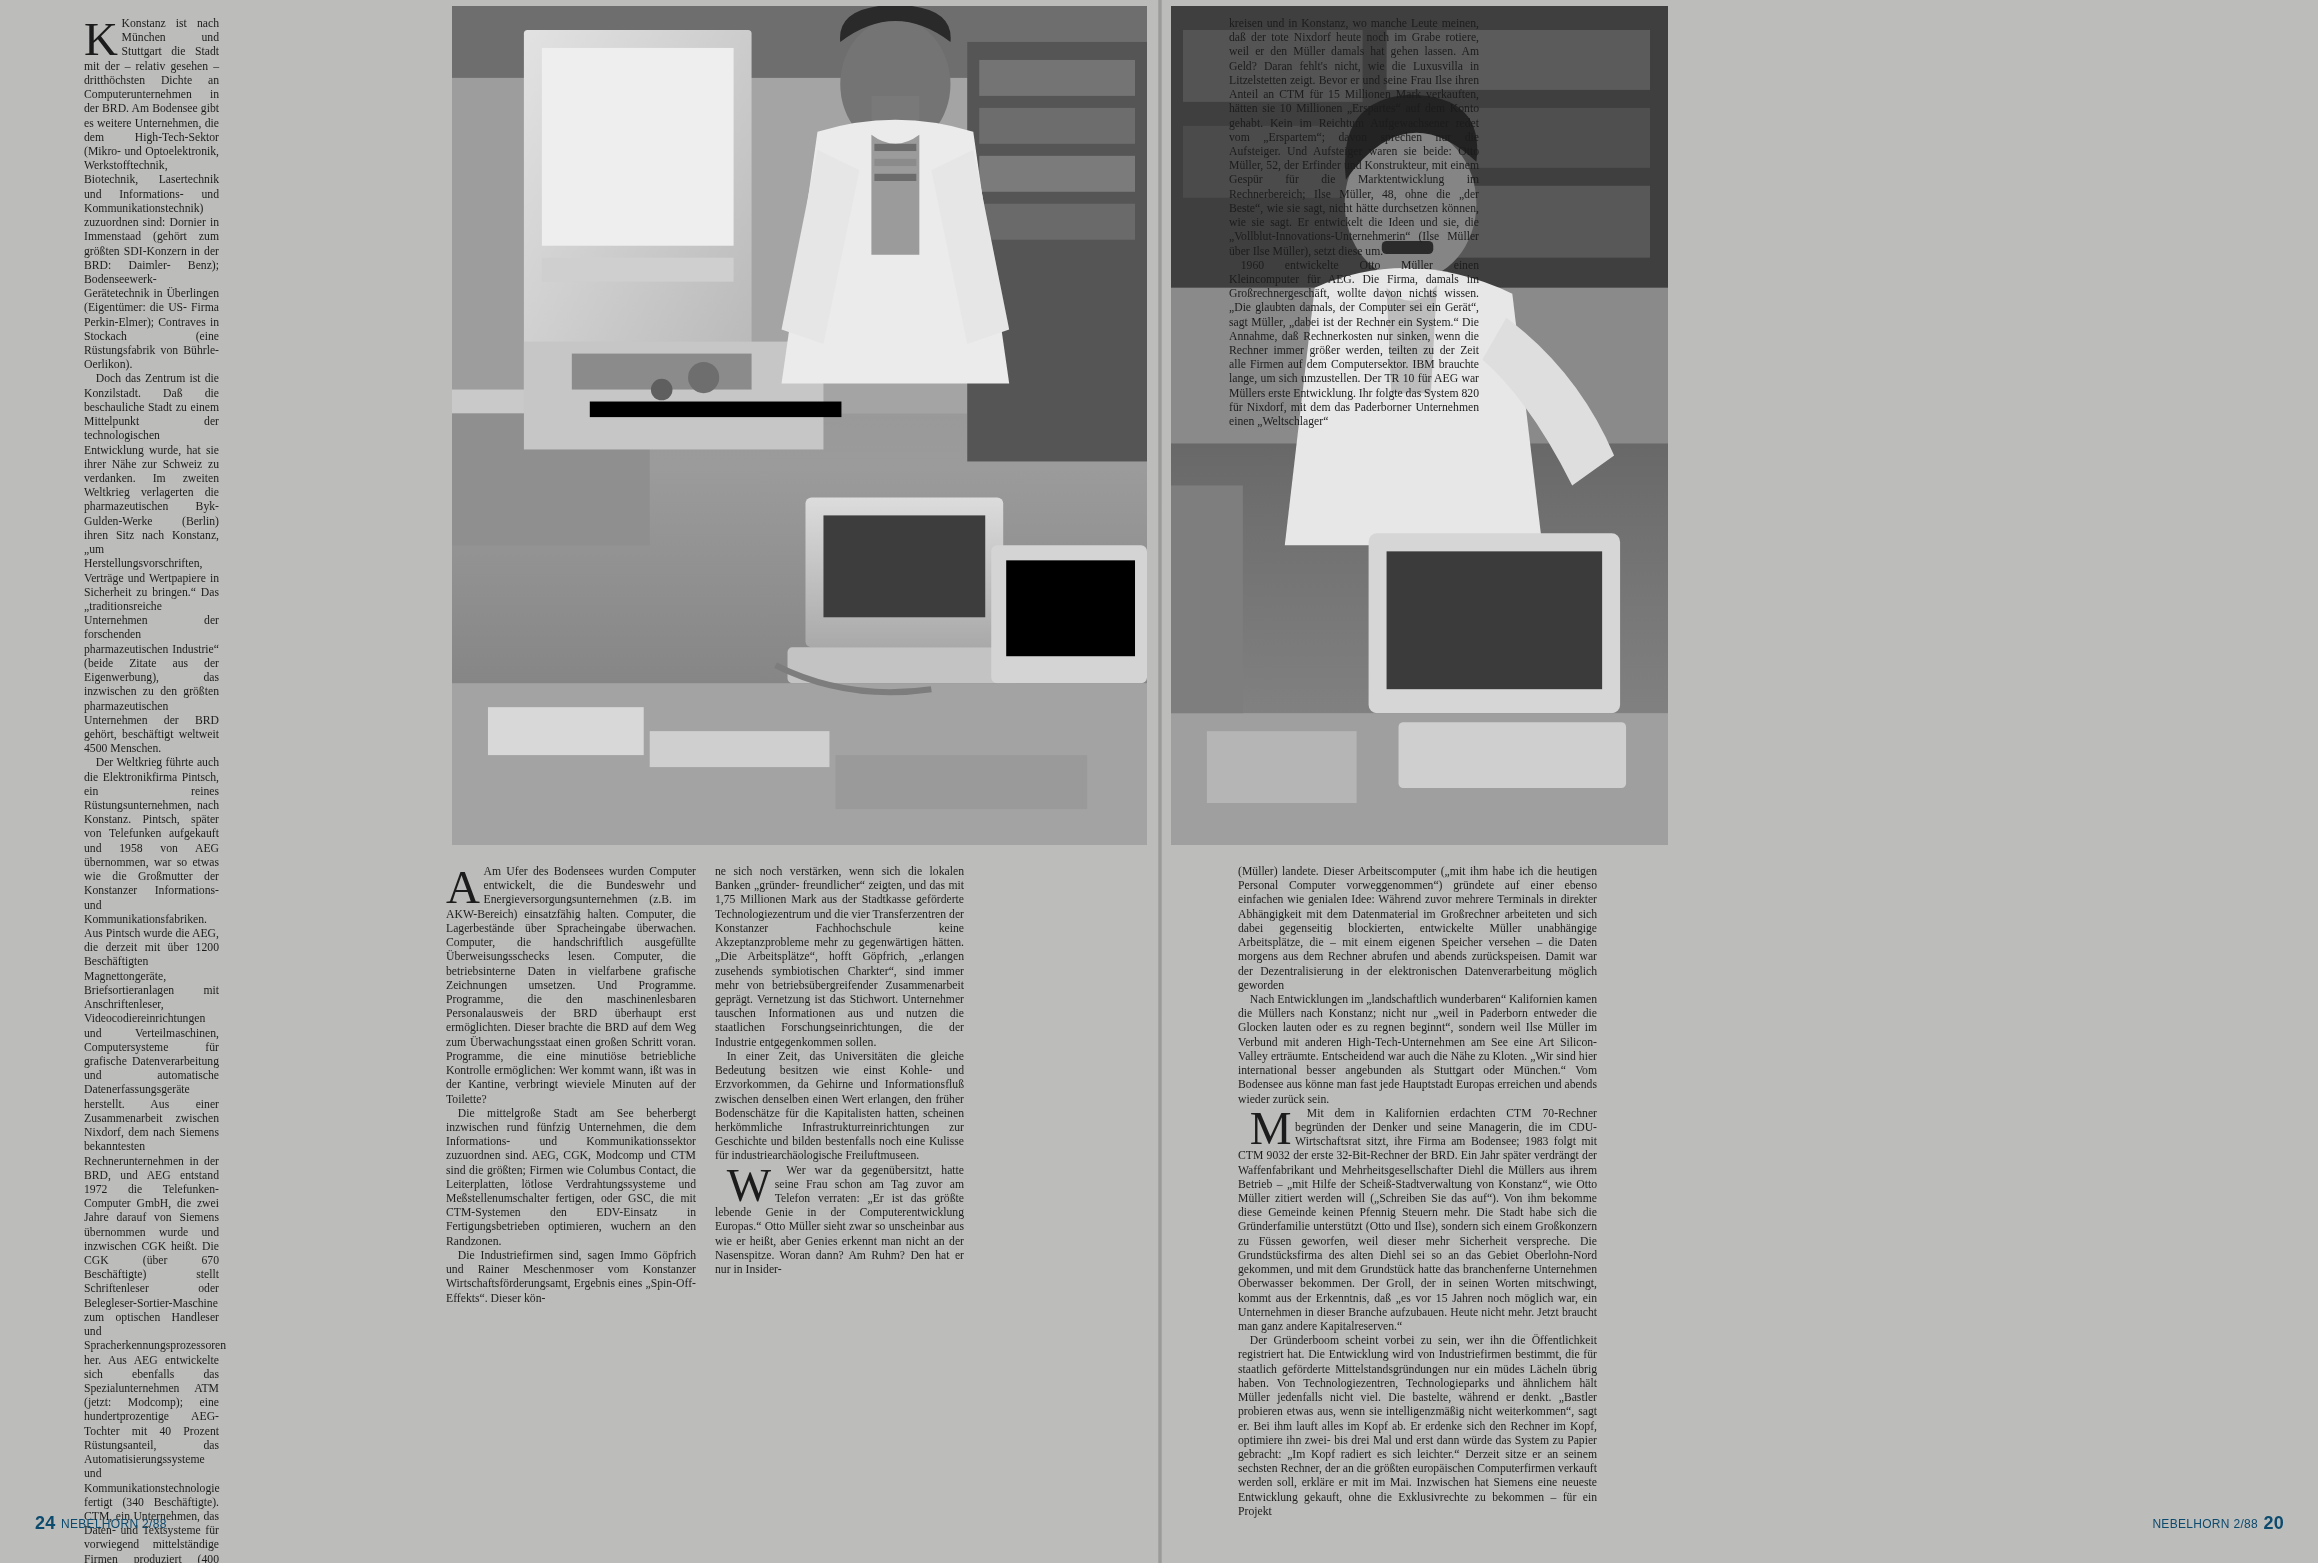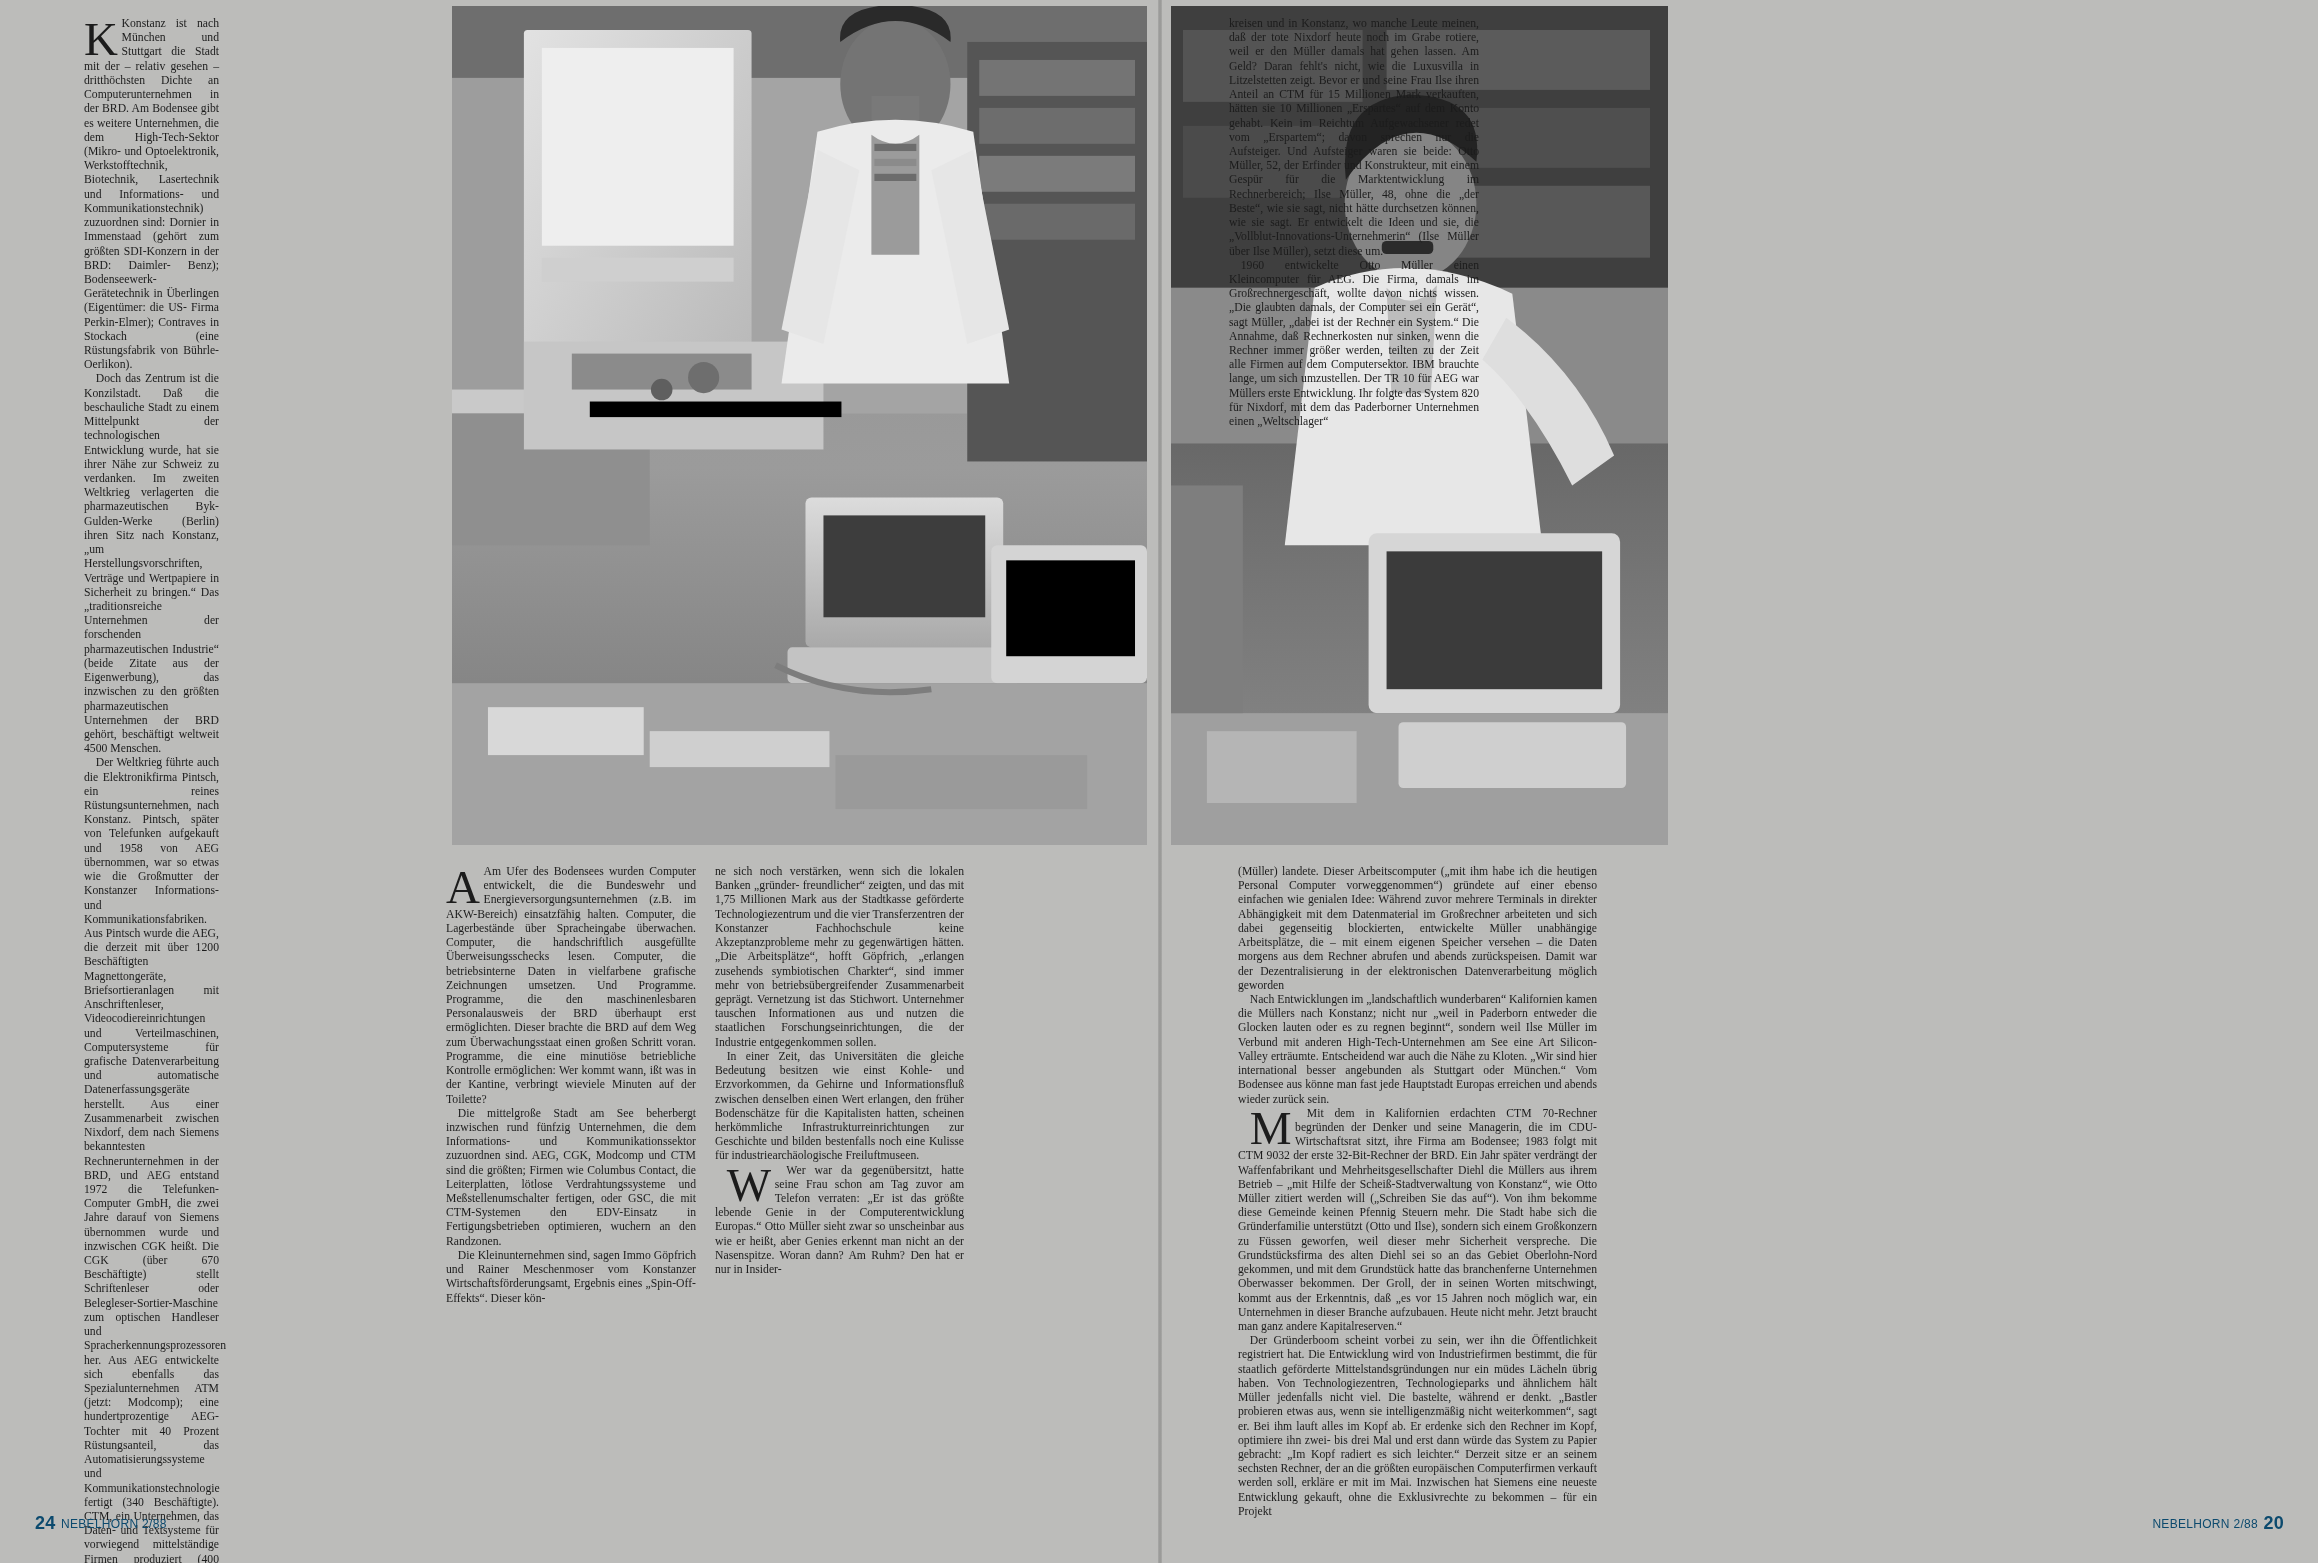--- a/index.html
+++ b/index.html
@@ -188,21 +188,21 @@
   <div class="c" id="lc1">
     <p class="first"><span class="dropcap">K</span><span>Konstanz ist nach München und Stuttgart die Stadt mit der – relativ gesehen – dritthöchsten Dichte an Computerunternehmen in der BRD. Am Bodensee gibt es weitere Unternehmen, die dem High-Tech-Sektor (Mikro- und Optoelektronik, Werkstofftechnik, Biotechnik, Lasertechnik und Informations- und Kommunikationstechnik) zuzuordnen sind: Dornier in Immenstaad (gehört zum größten SDI-Konzern in der BRD: Daimler- Benz); Bodenseewerk-Gerätetechnik in Überlingen (Eigentümer: die US- Firma Perkin-Elmer); Contraves in Stockach (eine Rüstungsfabrik von Bührle-Oerlikon).</span></p>
     <p><span>Doch das Zentrum ist die Konzilstadt. Daß die beschauliche Stadt zu einem Mittelpunkt der technologischen Entwicklung wurde, hat sie ihrer Nähe zur Schweiz zu verdanken. Im zweiten Weltkrieg verlagerten die pharmazeutischen Byk-Gulden-Werke (Berlin) ihren Sitz nach Konstanz, „um Herstellungsvorschriften, Verträge und Wertpapiere in Sicherheit zu bringen.“ Das „traditionsreiche Unternehmen der forschenden pharmazeutischen Industrie“ (beide Zitate aus der Eigenwerbung), das inzwischen zu den größten pharmazeutischen Unternehmen der BRD gehört, beschäftigt weltweit 4500 Menschen.</span></p>
     <p><span>Der Weltkrieg führte auch die Elektronikfirma Pintsch, ein reines Rüstungsunternehmen, nach Konstanz. Pintsch, später von Telefunken aufgekauft und 1958 von AEG übernommen, war so etwas wie die Großmutter der Konstanzer Informations- und Kommunikationsfabriken. Aus Pintsch wurde die AEG, die derzeit mit über 1200 Beschäftigten Magnettongeräte, Briefsortieranlagen mit Anschriftenleser, Videocodiereinrichtungen und Verteilmaschinen, Computersysteme für grafische Datenverarbeitung und automatische Datenerfassungsgeräte herstellt. Aus einer Zusammenarbeit zwischen Nixdorf, dem nach Siemens bekanntesten Rechnerunternehmen in der BRD, und AEG entstand 1972 die Telefunken-Computer GmbH, die zwei Jahre darauf von Siemens übernommen wurde und inzwischen CGK heißt. Die CGK (über 670 Beschäftigte) stellt Schriftenleser oder Belegleser-Sortier-Maschine zum optischen Handleser und Spracherkennungsprozessoren her. Aus AEG entwickelte sich ebenfalls das Spezialunternehmen ATM (jetzt: Modcomp); eine hundertprozentige AEG-Tochter mit 40 Prozent Rüstungsanteil, das Automatisierungssysteme und Kommunikationstechnologie fertigt (340 Beschäftigte). CTM, ein Unternehmen, das Daten- und Textsysteme für vorwiegend mittelständige Firmen produziert (400 Beschäftigte), hat mit der Zellteilung der Computerbranche weniger zu tun. Aber immerhin: Firmengründer Otto Müller entwickelte 1960 für AEG-Konstanz den Kleincomputer TR 10.</span></p>
 
   </div>
 
   <div class="c" id="lc2">
     <p class="first"><span class="dropcap">A</span><span>Am Ufer des Bodensees wurden Computer entwickelt, die die Bundeswehr und Energieversorgungsunternehmen (z.B. im AKW-Bereich) einsatzfähig halten. Computer, die Lagerbestände über Spracheingabe überwachen. Computer, die handschriftlich ausgefüllte Überweisungsschecks lesen. Computer, die betriebsinterne Daten in vielfarbene grafische Zeichnungen umsetzen. Und Programme. Programme, die den maschinenlesbaren Personalausweis der BRD überhaupt erst ermöglichten. Dieser brachte die BRD auf dem Weg zum Überwachungsstaat einen großen Schritt voran. Programme, die eine minutiöse betriebliche Kontrolle ermöglichen: Wer kommt wann, ißt was in der Kantine, verbringt wieviele Minuten auf der Toilette?</span></p>
     <p><span>Die mittelgroße Stadt am See beherbergt inzwischen rund fünfzig Unternehmen, die dem Informations- und Kommunikationssektor zuzuordnen sind. AEG, CGK, Modcomp und CTM sind die größten; Firmen wie Columbus Contact, die Leiterplatten, lötlose Verdrahtungssysteme und Meßstellenumschalter fertigen, oder GSC, die mit CTM-Systemen den EDV-Einsatz in Fertigungsbetrieben optimieren, wuchern an den Randzonen.</span></p>
-    <p><span>Die Kleinunternehmen sind, sagen Immo Göpfrich und Rainer Meschenmoser vom Konstanzer Wirtschaftsförderungsamt, Ergebnis eines „Spin-Off-Effekts“. Dieser kön-</span></p>
+    <p><span>Die Industriefirmen sind, sagen Immo Göpfrich und Rainer Meschenmoser vom Konstanzer Wirtschaftsförderungsamt, Ergebnis eines „Spin-Off-Effekts“. Dieser kön-</span></p>
   </div>
 
   <div class="c" id="lc3">
     <p class="first"><span>ne sich noch verstärken, wenn sich die lokalen Banken „gründer- freundlicher“ zeigten, und das mit 1,75 Millionen Mark aus der Stadtkasse geförderte Technologiezentrum und die vier Transferzentren der Konstanzer Fachhochschule keine Akzeptanzprobleme mehr zu gegenwärtigen hätten. „Die Arbeitsplätze“, hofft Göpfrich, „erlangen zusehends symbiotischen Charkter“, sind immer mehr von betriebsübergreifender Zusammenarbeit geprägt. Vernetzung ist das Stichwort. Unternehmer tauschen Informationen aus und nutzen die staatlichen Forschungseinrichtungen, die der Industrie entgegenkommen sollen.</span></p>
     <p><span>In einer Zeit, das Universitäten die gleiche Bedeutung besitzen wie einst Kohle- und Erzvorkommen, da Gehirne und Informationsfluß zwischen denselben einen Wert erlangen, den früher Bodenschätze für die Kapitalisten hatten, scheinen herkömmliche Infrastrukturreinrichtungen zur Geschichte und bilden bestenfalls noch eine Kulisse für industriearchäologische Freiluftmuseen.</span></p>
     <p><span class="dropcap">W</span><span>Wer war da gegenübersitzt, hatte seine Frau schon am Tag zuvor am Telefon verraten: „Er ist das größte lebende Genie in der Computerentwicklung Europas.“ Otto Müller sieht zwar so unscheinbar aus wie er heißt, aber Genies erkennt man nicht an der Nasenspitze. Woran dann? Am Ruhm? Den hat er nur in Insider-</span></p>
   </div>
 
   <div class="c" id="rc1">
     <p class="first"><span>kreisen und in Konstanz, wo manche Leute meinen, daß der tote Nixdorf heute noch im Grabe rotiere, weil er den Müller damals hat gehen lassen. Am Geld? Daran fehlt's nicht, wie die Luxusvilla in Litzelstetten zeigt. Bevor er und seine Frau Ilse ihren Anteil an CTM für 15 Millionen Mark verkauften, hätten sie 10 Millionen „Erspartes“ auf dem Konto gehabt. Kein im Reichtum Aufgewachsener redet vom „Erspartem“; davon sprechen nur die Aufsteiger. Und Aufsteiger waren sie beide: Otto Müller, 52, der Erfinder und Konstrukteur, mit einem Gespür für die Marktentwicklung im Rechnerbereich; Ilse Müller, 48, ohne die „der Beste“, wie sie sagt, nicht hätte durchsetzen können, wie sie sagt. Er entwickelt die Ideen und sie, die „Vollblut-Innovations-Unternehmerin“ (Ilse Müller über Ilse Müller), setzt diese um.</span></p>

